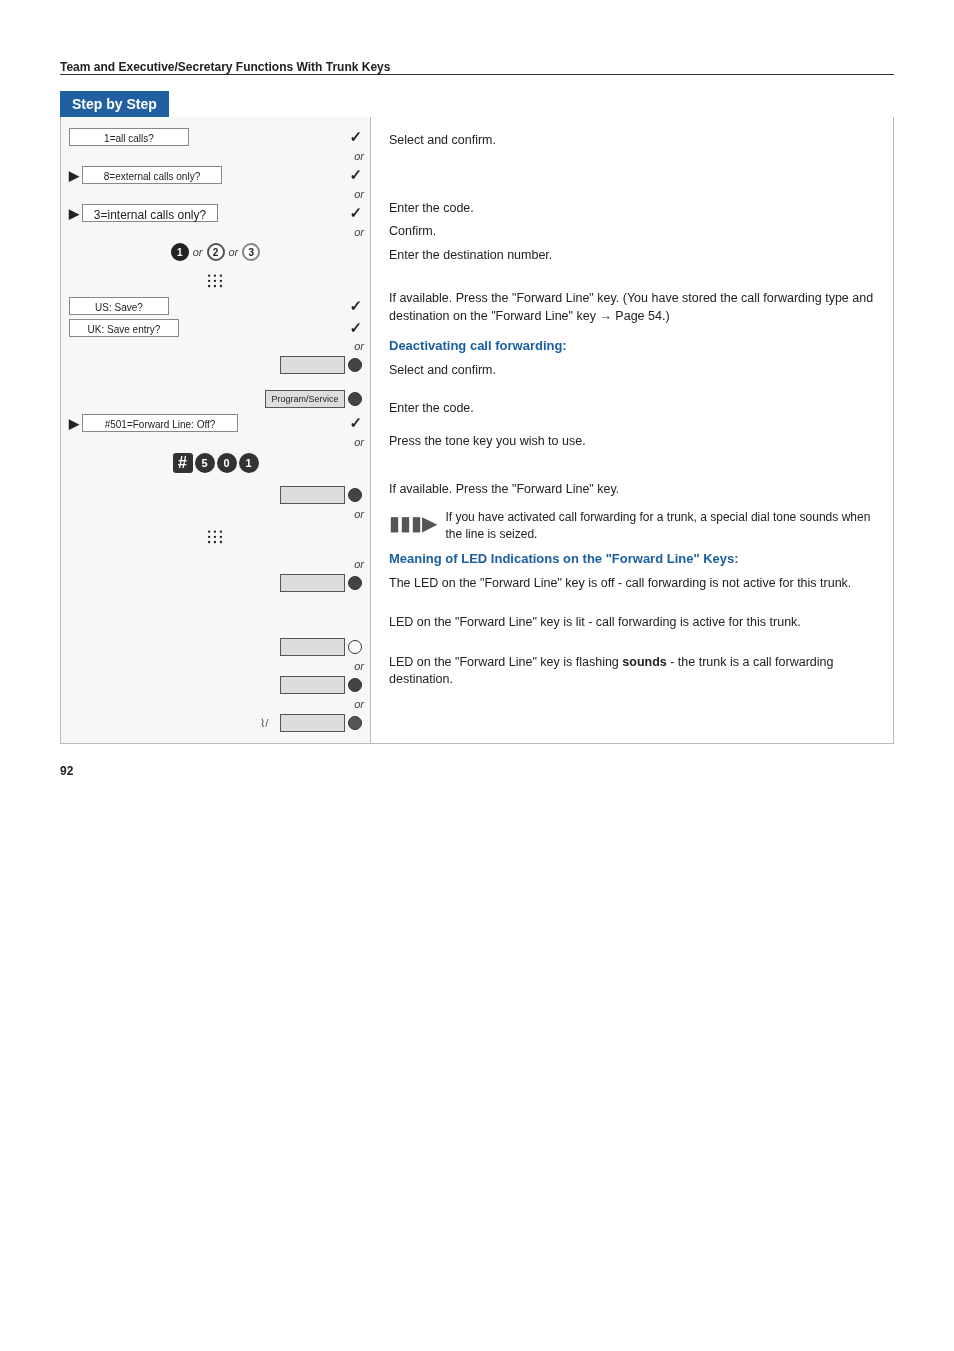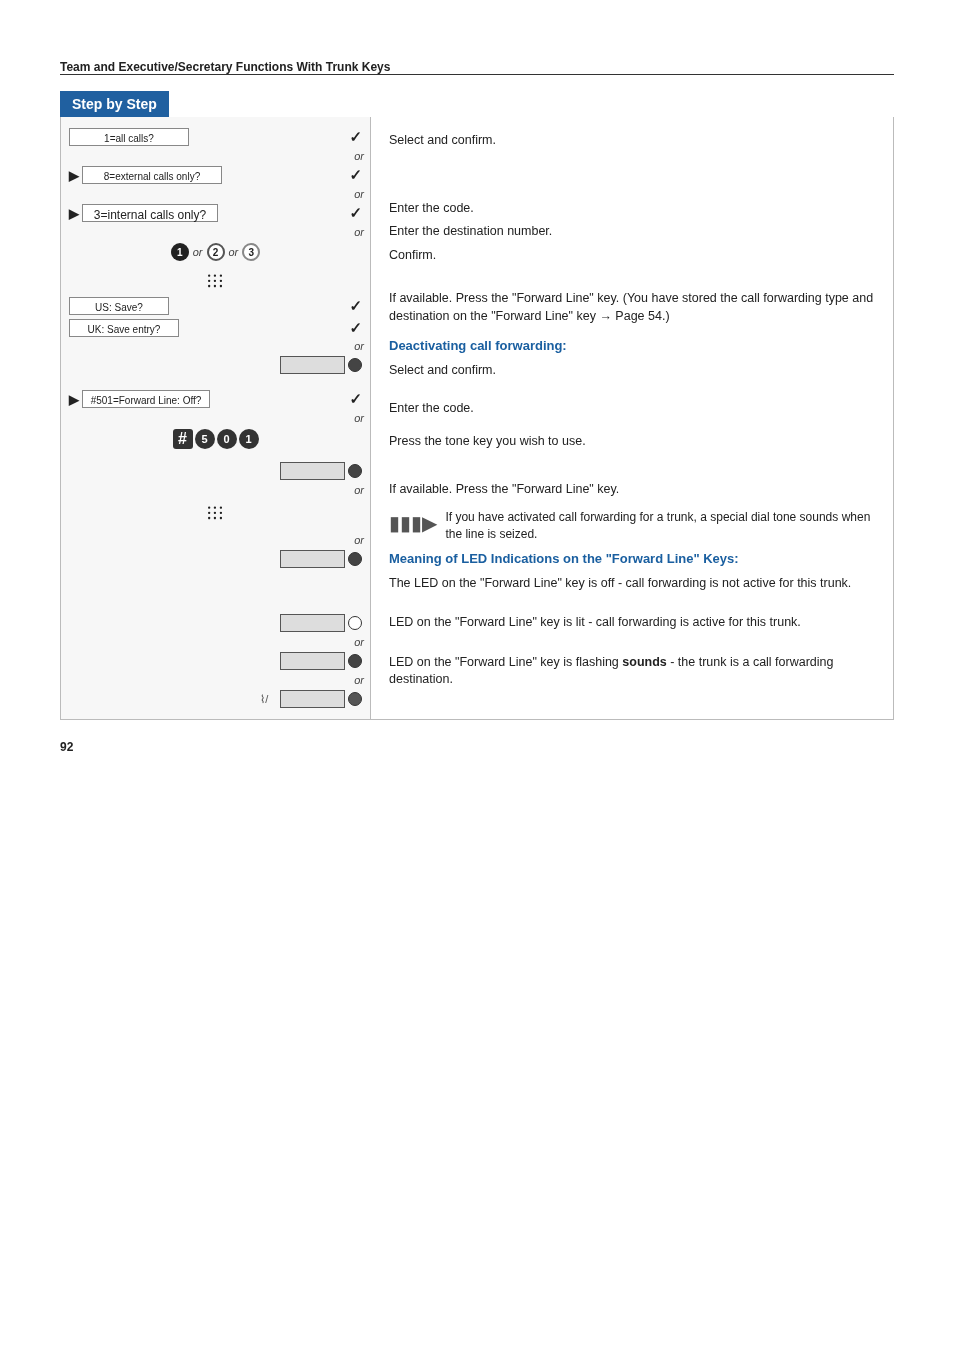--- a/index.html
+++ b/index.html
@@ -238,24 +238,30 @@
 
       <div class="row-content" style="padding:3px 8px; display:flex; align-items:center; justify-content:flex-end; gap:4px;">
         <div style="display:flex; align-items:center; gap:3px;">
           <div style="width:65px; height:18px; border:1px solid #555; background:#ddd; font-size:9px; display:flex; align-items:center; justify-content:center;"></div>
           <div class="circle-led" style="background:#444;"></div>
         </div>
       </div>
 
       <div style="height:10px;"></div>
 
+      <div class="row-content" style="padding:3px 8px; display:flex; align-items:center; justify-content:flex-end; gap:4px;">
+        <div style="display:flex; align-items:center; gap:3px;">
+          <div style="width:80px; height:18px; border:1px solid #555; background:#ddd; font-size:9px; display:flex; align-items:center; justify-content:center;">Program/Service</div>
+          <div class="circle-led" style="background:#444;"></div>
+        </div>
+      </div>
 
       <div class="row-content" style="padding:3px 8px; display:flex; align-items:center;">
         <span style="font-size:13px; color:#222; margin-right:3px; font-weight:bold;">▶</span>
-        <span class="rect-btn" style="width:128px; font-size:10px; text-align:center; border:1px solid #888; background:#fff; padding:1px 4px; display:inline-block;">#501=Forward Line: Off?</span>
+        <span class="rect-btn" style="width:156px; font-size:10px; text-align:center; border:1px solid #888; background:#fff; padding:1px 4px; display:inline-block;">#501=Forward Line: Off?</span>
         <span style="flex:1;"></span>
         <span style="font-size:15px; font-weight:bold;">✓</span>
       </div>
       <div class="or-line">
           <span>or</span>
         </div>
 
       <div class="row-content" style="padding:4px 8px; display:flex; align-items:center; justify-content:center; gap:2px;">
         <span style="font-size:16px; font-weight:bold; width:20px; height:20px; border-radius:3px; background:#333; color:#fff; display:inline-flex; align-items:center; justify-content:center;">#</span>
         <span style="font-size:11px; font-weight:bold; width:20px; height:20px; border-radius:50%; background:#333; color:#fff; display:inline-flex; align-items:center; justify-content:center;">5</span>
@@ -332,25 +338,25 @@
       </div>
 
       <div style="height:22px;"></div>
       <div style="height:22px;"></div>
 
       <div class="right-row">
         <p>Enter the code.</p>
       </div>
 
       <div class="right-row">
+        <p>Confirm.</p>
+      </div>
+
+      <div class="right-row">
         <p>Enter the destination number.</p>
-      </div>
-
-      <div class="right-row">
-        <p>Confirm.</p>
       </div>
 
       <div style="height:20px;"></div>
 
       <div class="right-row" style="margin-bottom:10px;">
         <p>If available. Press the "Forward Line" key. (You have stored the call forwarding type and destination on the "Forward Line" key → Page 54.)</p>
       </div>
 
       <div class="deactivating-heading">Deactivating call forwarding:</div>
 

